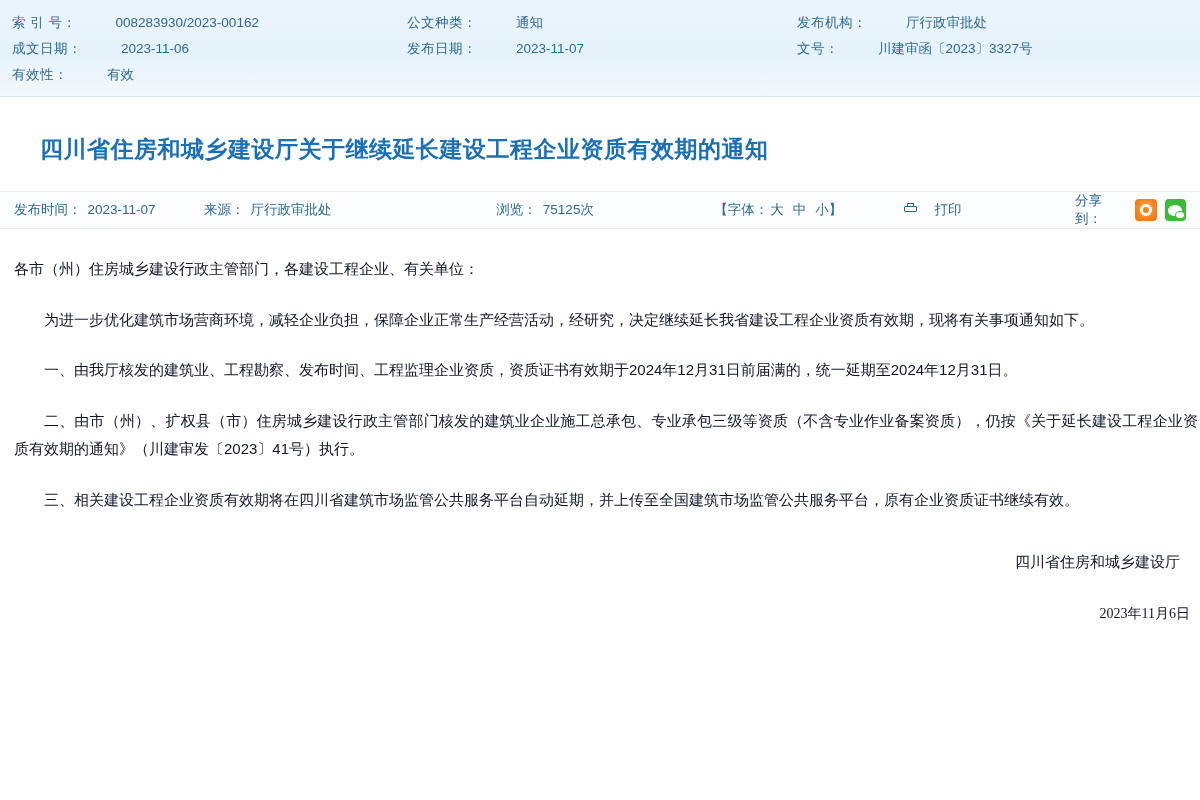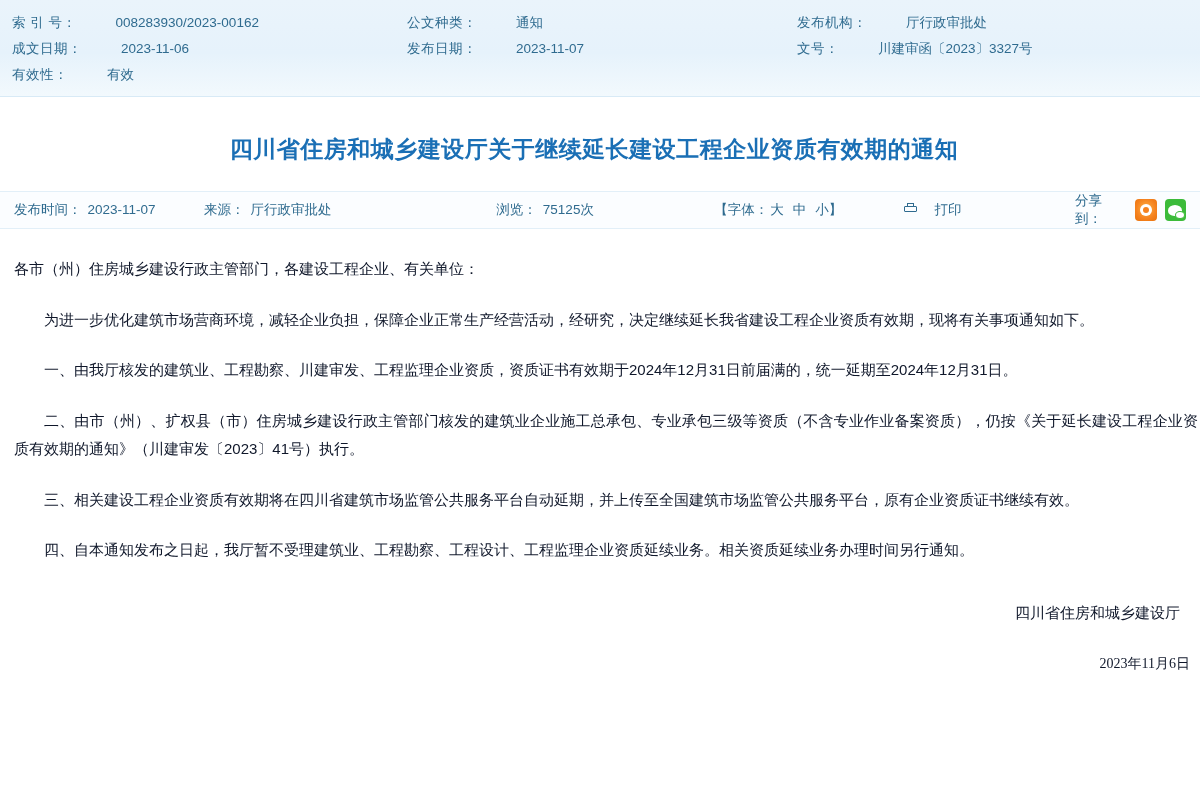--- a/index.html
+++ b/index.html
@@ -51,21 +51,21 @@
     margin-left: 6px;
   }
   .col1 { width: 395px; }
   .col2 { width: 390px; }
   .col3 { flex: 1; }
 
   
   .title-wrap {
     background: #ffffff;
     padding: 36px 52px 26px 40px;
-    text-align: center;
+    text-align: left;
     box-sizing: border-box;
   }
   .doc-title {
     font-size: 23px;
     font-weight: bold;
     color: #1a6fb5;
     line-height: 1.4;
     letter-spacing: .5px;
   }
 
@@ -289,22 +289,21 @@
       <span class="share-icon share-wechat">
           <span class="glyph"></span>
         </span>
     </div>
 
   </div>
 
   <div class="content">
     <p>各市（州）住房城乡建设行政主管部门，各建设工程企业、有关单位：</p>
     <p class="p-indent">为进一步优化建筑市场营商环境，减轻企业负担，保障企业正常生产经营活动，经研究，决定继续延长我省建设工程企业资质有效期，现将有关事项通知如下。</p>
-    <p class="p-indent">一、由我厅核发的建筑业、工程勘察、川建审发、工程监理企业资质，资质证书有效期于2024年12月31日前届满的，统一延期至2024年12月31日。</p>
+    <p class="p-indent">一、由我厅核发的建筑业、工程勘察、发布时间、工程监理企业资质，资质证书有效期于2024年12月31日前届满的，统一延期至2024年12月31日。</p>
     <p class="p-indent">二、由市（州）、扩权县（市）住房城乡建设行政主管部门核发的建筑业企业施工总承包、专业承包三级等资质（不含专业作业备案资质），仍按《关于延长建设工程企业资质有效期的通知》（川建审发〔2023〕41号）执行。</p>
     <p class="p-indent">三、相关建设工程企业资质有效期将在四川省建筑市场监管公共服务平台自动延期，并上传至全国建筑市场监管公共服务平台，原有企业资质证书继续有效。</p>
-    <p class="p-indent">四、自本通知发布之日起，我厅暂不受理建筑业、工程勘察、工程设计、工程监理企业资质延续业务。相关资质延续业务办理时间另行通知。</p>
 
     <div class="sign">四川省住房和城乡建设厅</div>
     <div class="date">2023年11月6日</div>
   </div>
 
 </div>
 
 </body></html>

